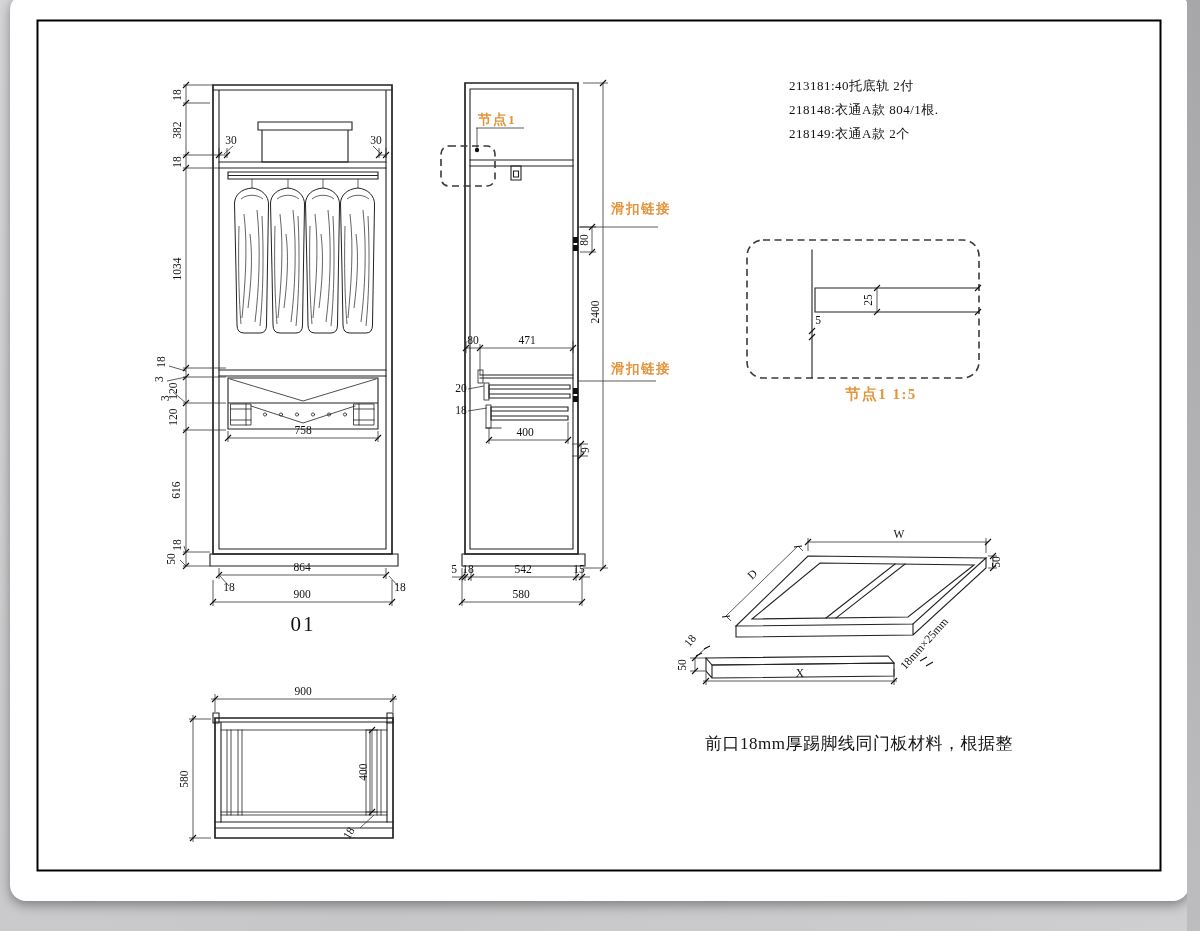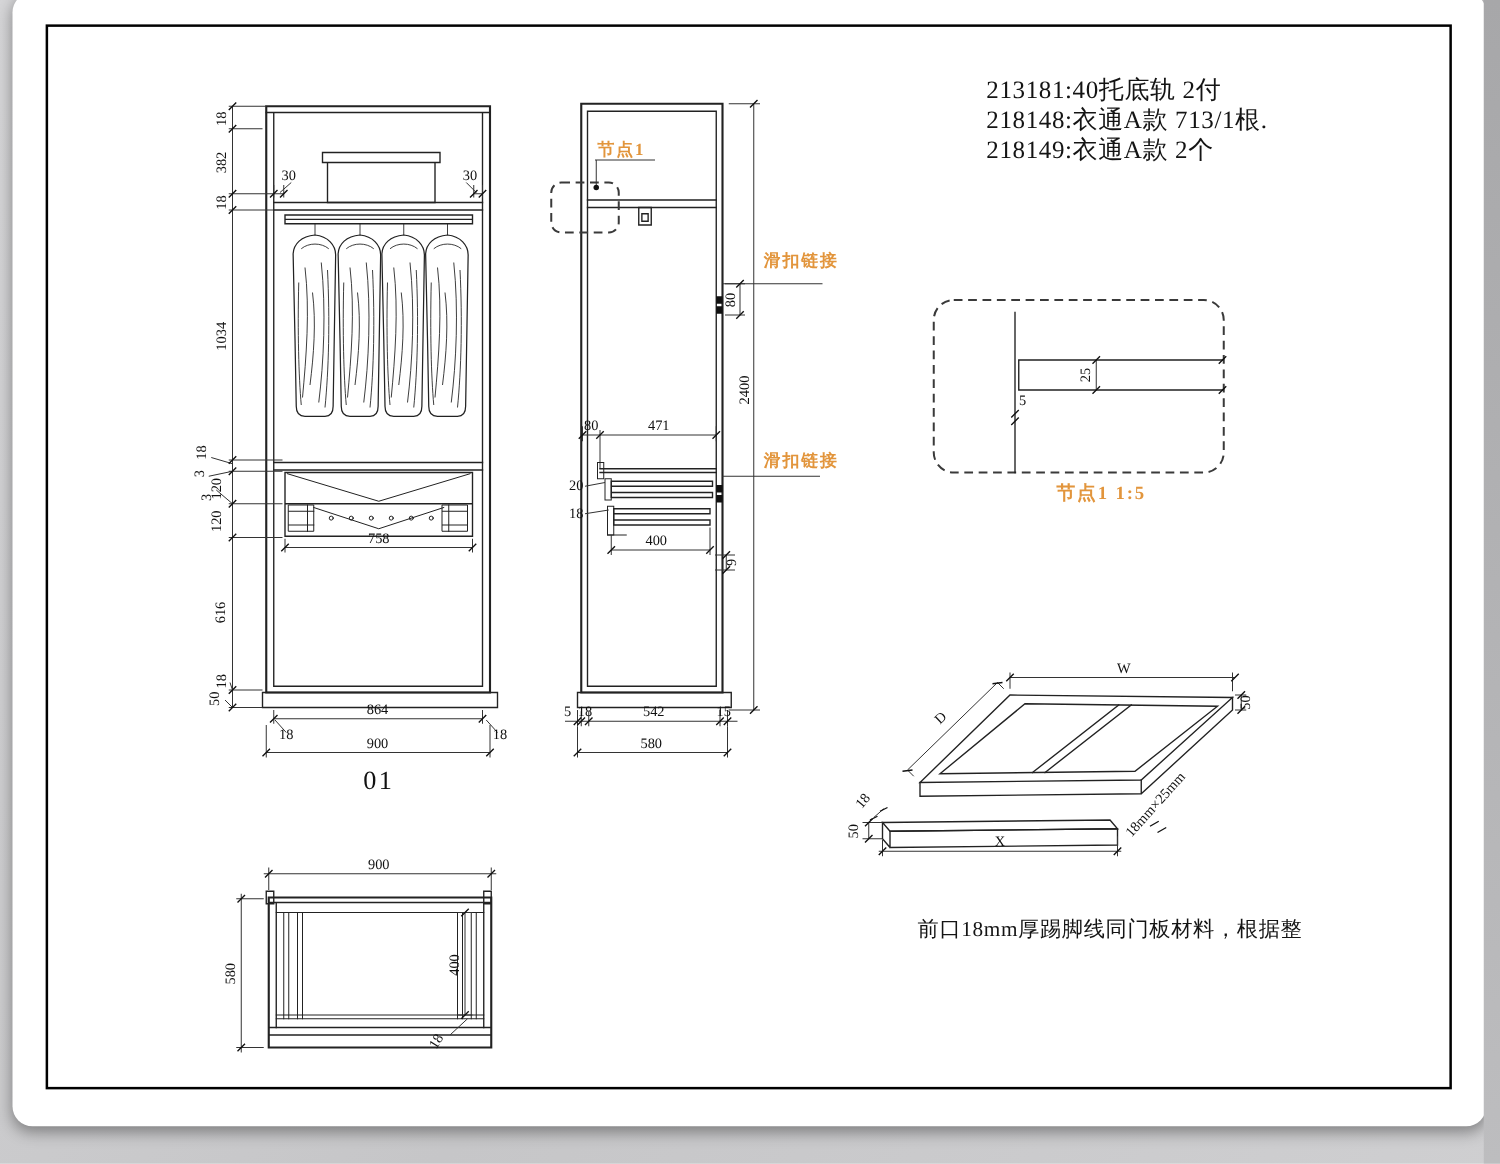--- a/index.html
+++ b/index.html
@@ -16,22 +16,22 @@
   .dash{stroke:#3a3a3a;stroke-width:1.6;fill:none;stroke-dasharray:7 4.5}
   .garb{fill:#fff;stroke:#222;stroke-width:1}
   .wr{fill:none;stroke:#222;stroke-width:.7}
   .solid{fill:#111;stroke:none}
   
   text{font-family:"Liberation Serif",serif;fill:#111}
   .d{font-size:11.5px;text-anchor:middle}
   .cn{font-size:13.5px;fill:#E2953C;letter-spacing:1.5px;text-anchor:start;font-weight:bold}
   .cap{font-size:15px;fill:#E2953C;text-anchor:middle;letter-spacing:1.5px;font-weight:bold}
   .big{font-size:21px;text-anchor:middle;letter-spacing:2px}
-  .parts{position:absolute;left:789px;top:60px;font-size:20px;color:#141414;line-height:24px;letter-spacing:.5px}
-  .note{position:absolute;left:734px;top:729px;font-size:17px;color:#141414;line-height:30px;letter-spacing:.5px;width:360px}
+  .parts{position:absolute;left:789px;top:74px;font-size:13px;color:#141414;line-height:24px;letter-spacing:.5px}
+  .note{position:absolute;left:705px;top:729px;font-size:17px;color:#141414;line-height:30px;letter-spacing:.5px;width:360px}
 </style>
 </head>
 <body>
 
 <div class="stage">
   <div class="sheet"></div>
   <div class="shade-right"></div>
 
   <svg class="draw" width="1200" height="931" viewBox="0 0 1200 931">
     <defs>
@@ -228,20 +228,20 @@
       <path class="dim" d="M366,730 H378 M366,812 H378 M372,730 V812"></path>
       <path class="tks" d="M369,733 l6,-6 M369,815 l6,-6"></path>
       <text class="d" transform="rotate(-90 367 772)" x="367" y="772">400</text>
       <path class="dim" d="M360,828 L374,815"></path>
       <text class="d" transform="rotate(-58 352 835)" x="352" y="835">18</text>
     </g>
   </svg>
 
   <div class="parts">
     <div>213181:40托底轨 2付</div>
-    <div>218148:衣通A款 713/1根.</div>
+    <div>218148:衣通A款 804/1根.</div>
     <div>218149:衣通A款 2个</div>
   </div>
 
   <div class="note">
     <div>前口18mm厚踢脚线同门板材料，根据整</div>
   </div>
 </div>
 
 </body></html>

